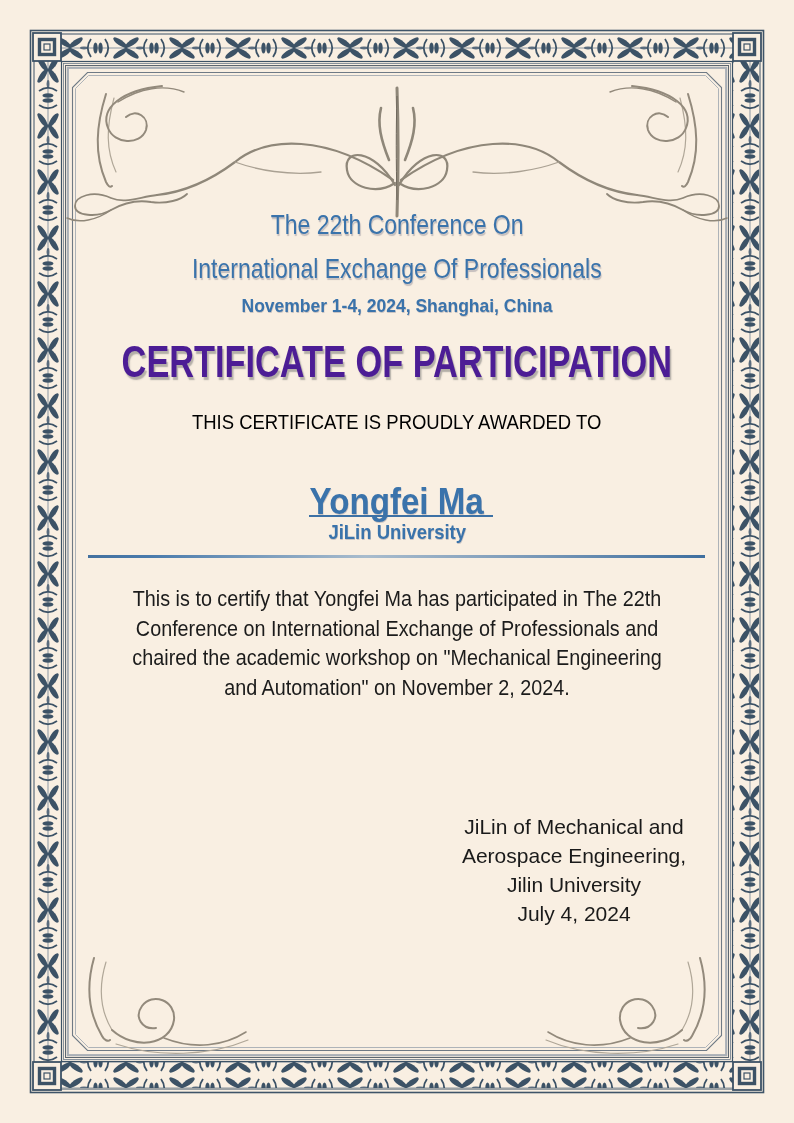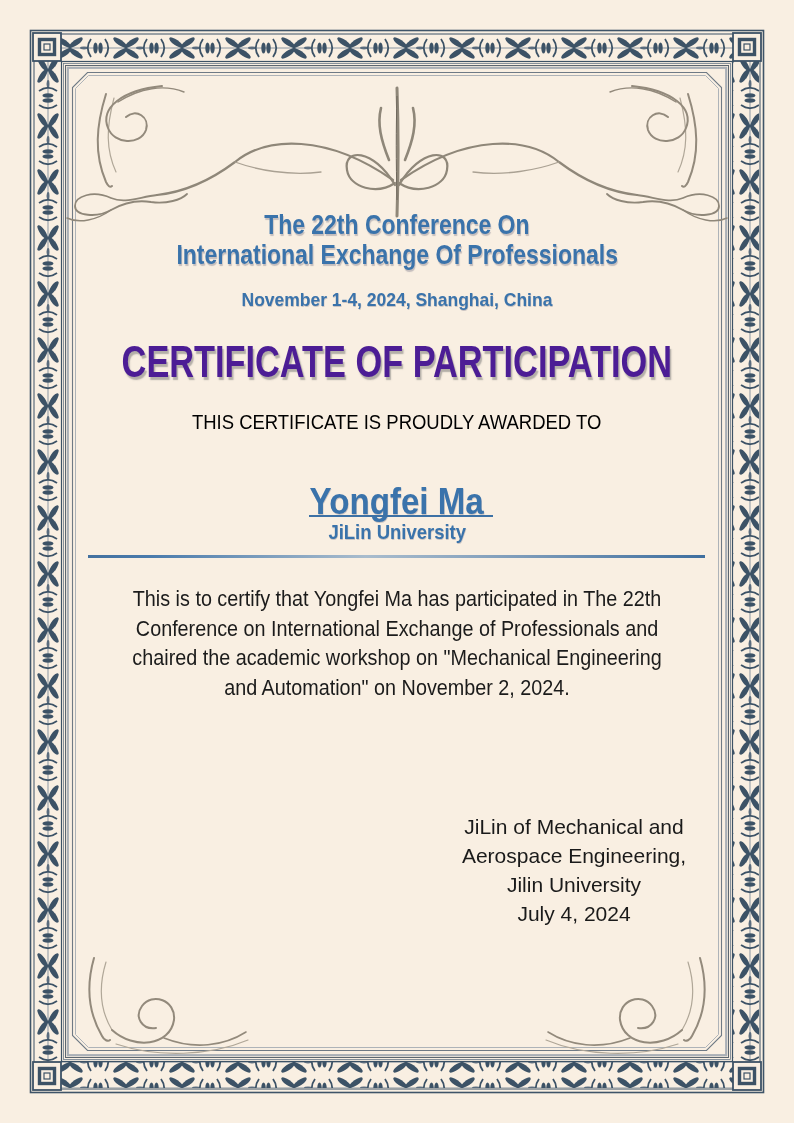--- a/index.html
+++ b/index.html
@@ -5,21 +5,21 @@
   html,body{margin:0;padding:0;}
   body{width:794px;height:1123px;position:relative;background:#f9efe2;
        font-family:"Liberation Sans", sans-serif;overflow:hidden;}
   .page{position:absolute;inset:0;}
   svg.ornaments{position:absolute;left:0;top:0;}
   .tline{position:absolute;left:0;right:0;text-align:center;white-space:nowrap;}
   .tline > span{display:inline-block;transform-origin:center;}
   .blue{color:#3a73ab;}
   .sx78{transform:scaleX(.78);} .sx82{transform:scaleX(.82);} .sx88{transform:scaleX(.88);}
   .sx92{transform:scaleX(.92);}
-  .conf-title{font-size:28px;font-weight:bold;text-shadow:1px 1.5px 1px rgba(96,96,120,.35);}
+  .conf-title{font-size:28px;font-weight:normal;text-shadow:1px 1.5px 1px rgba(96,96,120,.35);}
   .conf-date{font-size:19px;font-weight:bold;text-shadow:.5px 1px .5px rgba(96,96,120,.3);}
   .cert-heading{font-size:44px;font-weight:bold;color:#4c1d95;
                 text-shadow:2px 2.5px 1.5px rgba(110,110,110,.5);}
   .awarded{font-size:21px;color:#000000;}
   .r-name{font-size:36px;font-weight:bold;text-shadow:.5px 1px .5px rgba(96,96,120,.3);}
   .r-affil{font-size:21px;font-weight:bold;text-shadow:.5px 1px .5px rgba(96,96,120,.3);}
   .name-underline{position:absolute;top:515px;left:calc(50% + 4px);transform:translateX(-50%);
                   width:184px;height:2px;background:#3d71a5;}
   .divider{position:absolute;top:555px;left:88px;width:617px;height:3px;
            background:linear-gradient(90deg,#44719f 0%,#4a7bac 10%,#a9bccd 45%,#7e9cba 70%,#3f6f9f 100%);}
@@ -121,25 +121,25 @@
 
     <use href="#tlf" transform="translate(92,84)"></use>
     <use href="#tlf" transform="translate(702,84) scale(-1,1)"></use>
     <use href="#blf" transform="translate(86,956)"></use>
     <use href="#blf" transform="translate(708,956) scale(-1,1)"></use>
   </svg>
 
   <div class="tline blue conf-title" style="top:209px">
     <span class="sx82">The 22th Conference On</span>
   </div>
-  <div class="tline blue conf-title" style="top:239px">
+  <div class="tline blue conf-title" style="top:253px">
     <span class="sx82">International Exchange Of Professionals</span>
   </div>
 
-  <div class="tline blue conf-date" style="top:289px">
+  <div class="tline blue conf-date" style="top:295px">
     <span class="sx92">November 1-4, 2024, Shanghai, China</span>
   </div>
 
   <div class="tline cert-heading" style="top:337px">
     <span class="sx78">CERTIFICATE OF PARTICIPATION</span>
   </div>
 
   <div class="tline awarded" style="top:410px">
     <span class="sx88">THIS CERTIFICATE IS PROUDLY AWARDED TO</span>
   </div>

